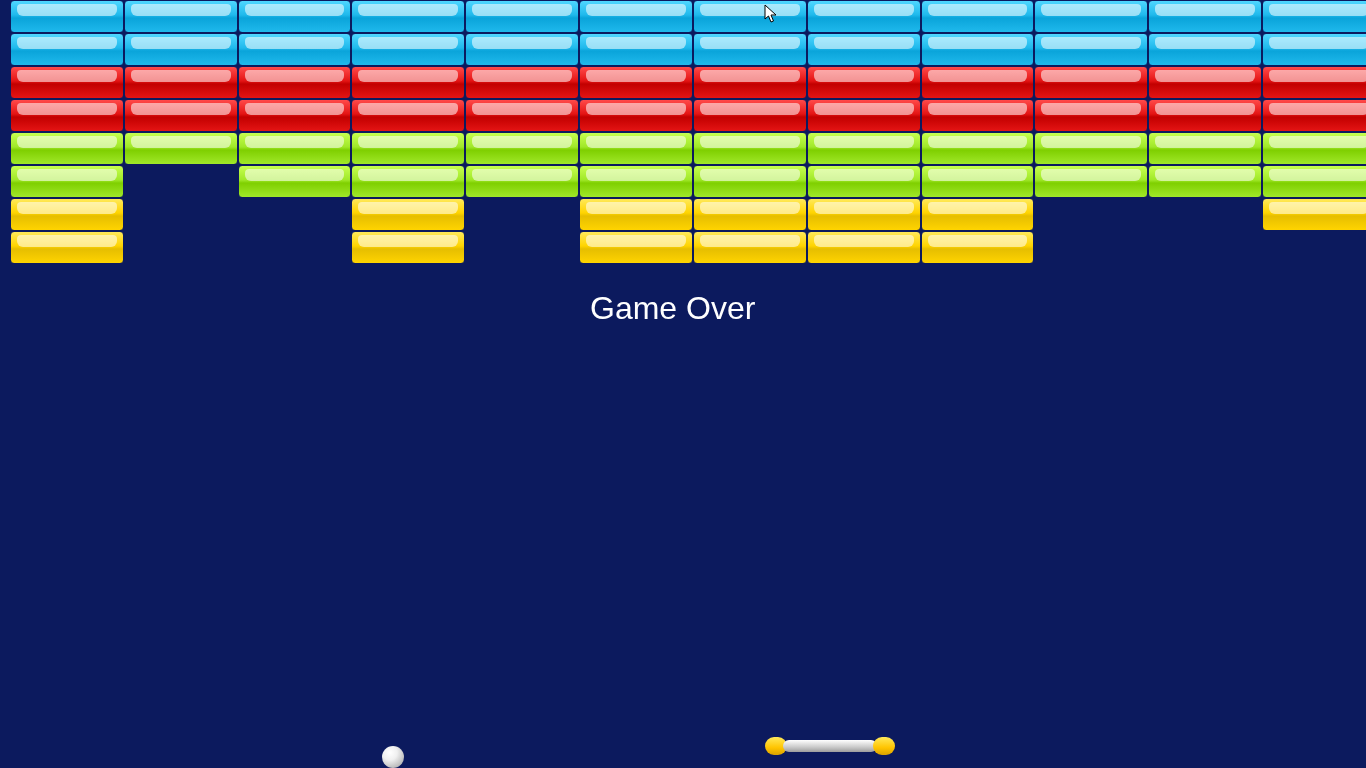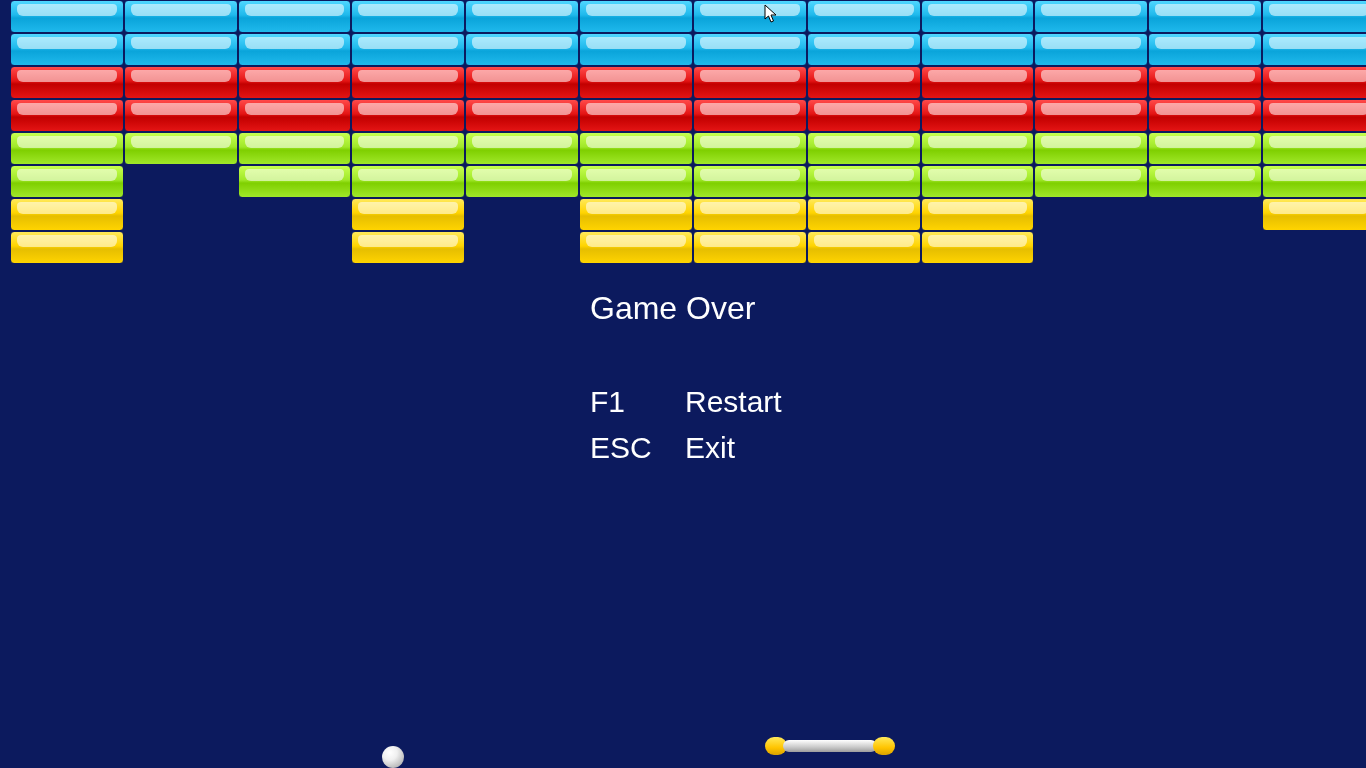--- a/index.html
+++ b/index.html
@@ -107,24 +107,20 @@
       <div class="brick yellow" style="left: 0px; top: 231px; width: 113.83px; height: 33px;"></div>
       <div class="brick yellow" style="left: 341.49px; top: 231px; width: 113.83px; height: 33px;"></div>
       <div class="brick yellow" style="left: 569.15px; top: 231px; width: 113.83px; height: 33px;"></div>
       <div class="brick yellow" style="left: 682.98px; top: 231px; width: 113.83px; height: 33px;"></div>
       <div class="brick yellow" style="left: 796.81px; top: 231px; width: 113.83px; height: 33px;"></div>
       <div class="brick yellow" style="left: 910.64px; top: 231px; width: 113.83px; height: 33px;"></div>
     </div>
 
   <div id="overlay">
     <div id="title">Game Over</div>
-    <div id="opts">
-        <div class="row"><span class="key">F1</span><span>Restart</span></div>
-        <div class="row"><span class="key">ESC</span><span>Exit</span></div>
-      </div>
   </div>
 
   <div id="paddle" style="left: 755px; top: 737px;">
     <div class="cap l"></div>
     <div class="bar"></div>
     <div class="cap r"></div>
   </div>
 
   <div id="ball" style="left: 372px; top: 746px;"></div>
 

